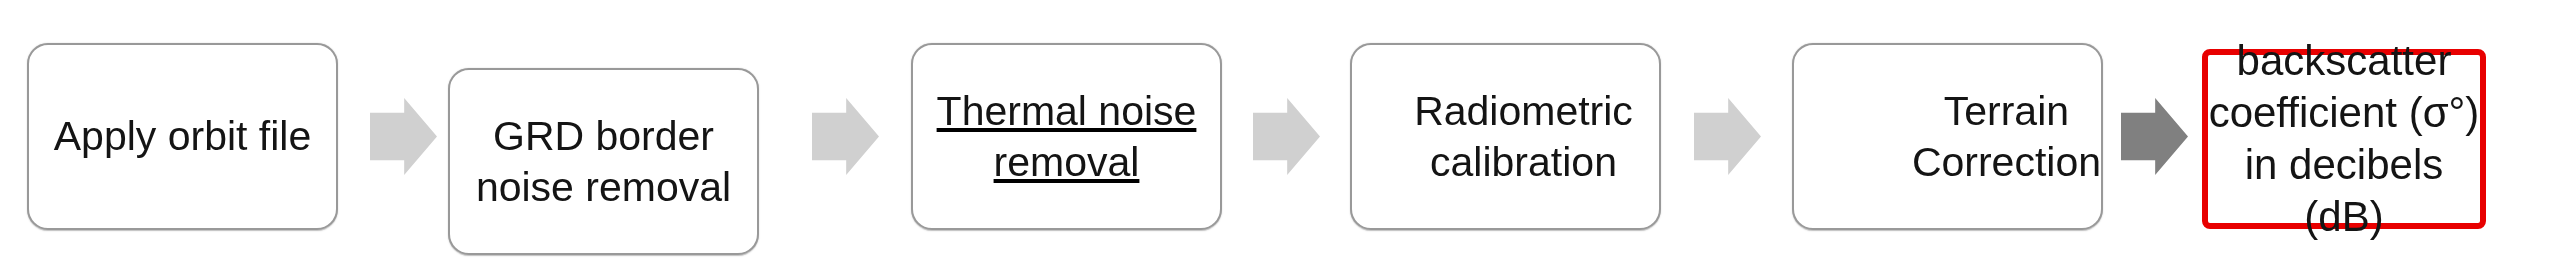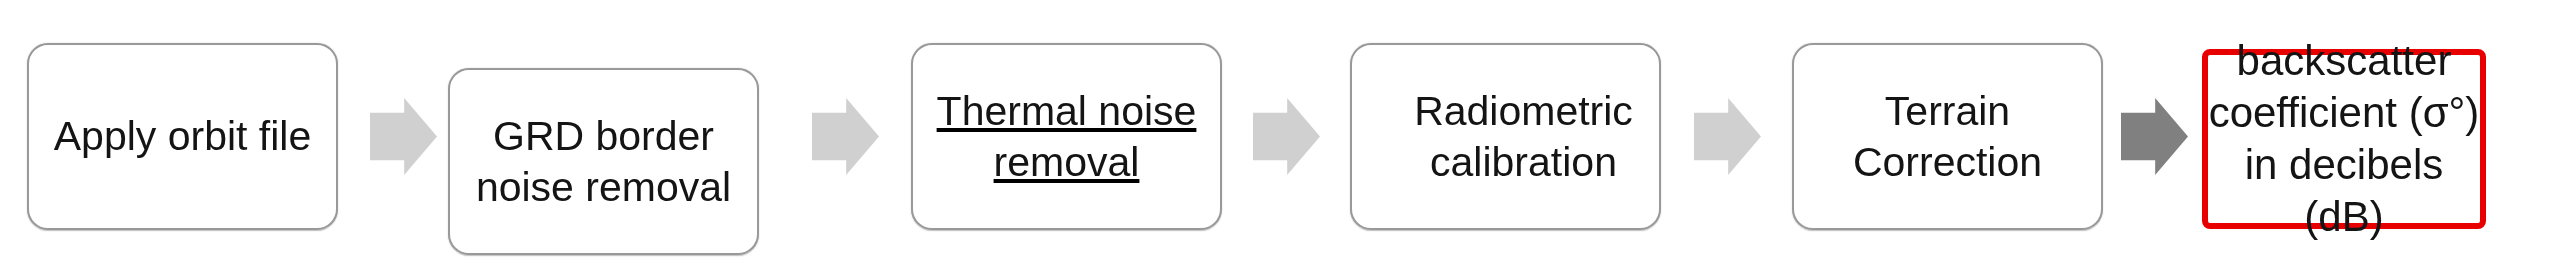--- a/index.html
+++ b/index.html
@@ -39,21 +39,21 @@
     text-align: center;
     white-space: pre-line;
     font-size: 41px;
     line-height: 51px;
     color: var(--text, #141414);
   }
   .step-1 { left: 27px; align-items: center; }
   .step-2 { left: 448px; margin-top: 25px; }
   .step-3 { left: 911px; text-decoration: underline; }
   .step-4 { left: 1350px; padding-left: 36px; }
-  .step-5 { left: 1792px; }
+  .step-5 { left: 1792px; justify-content: flex-end; }
   .step-box.highlight {
     left: 2202px;
     top: 49px;
     width: 284px;
     height: 180px;
     border: 6.2px solid var(--highlight-border, #e80000);
     border-radius: 8px;
     box-shadow: none;
   }
   .step-box.highlight .label {

